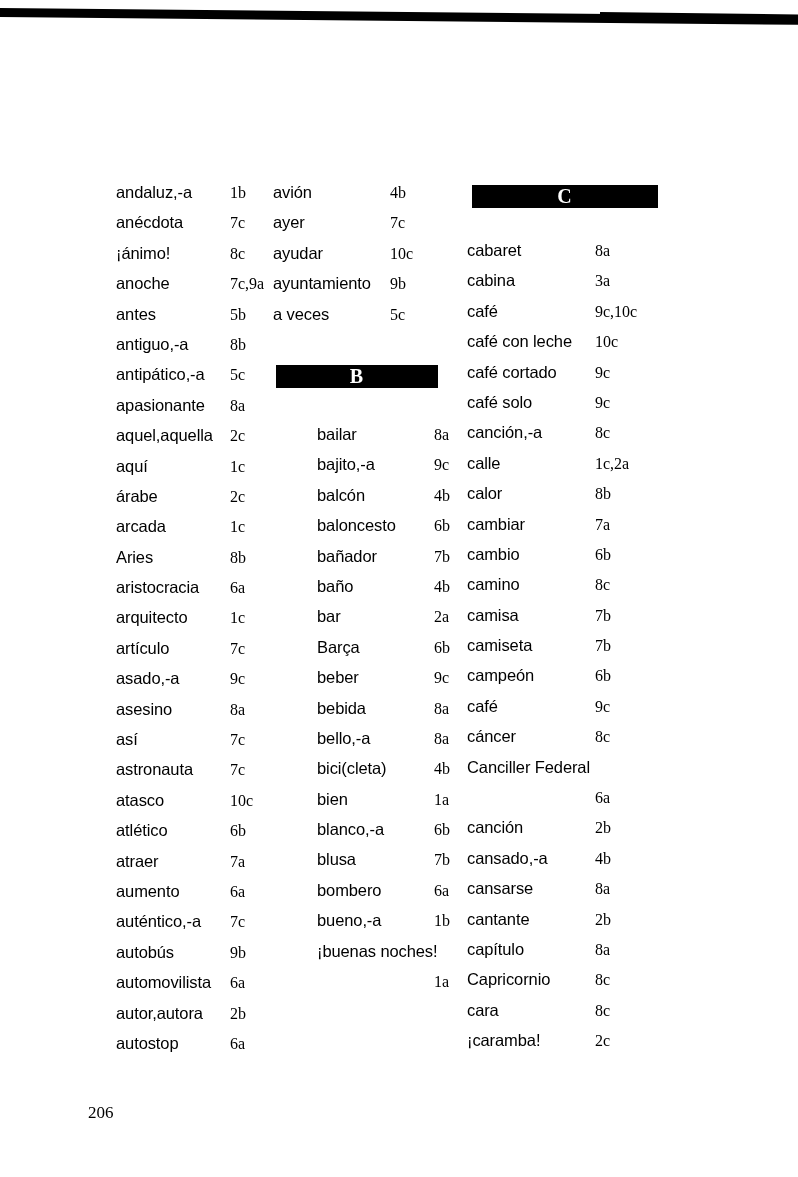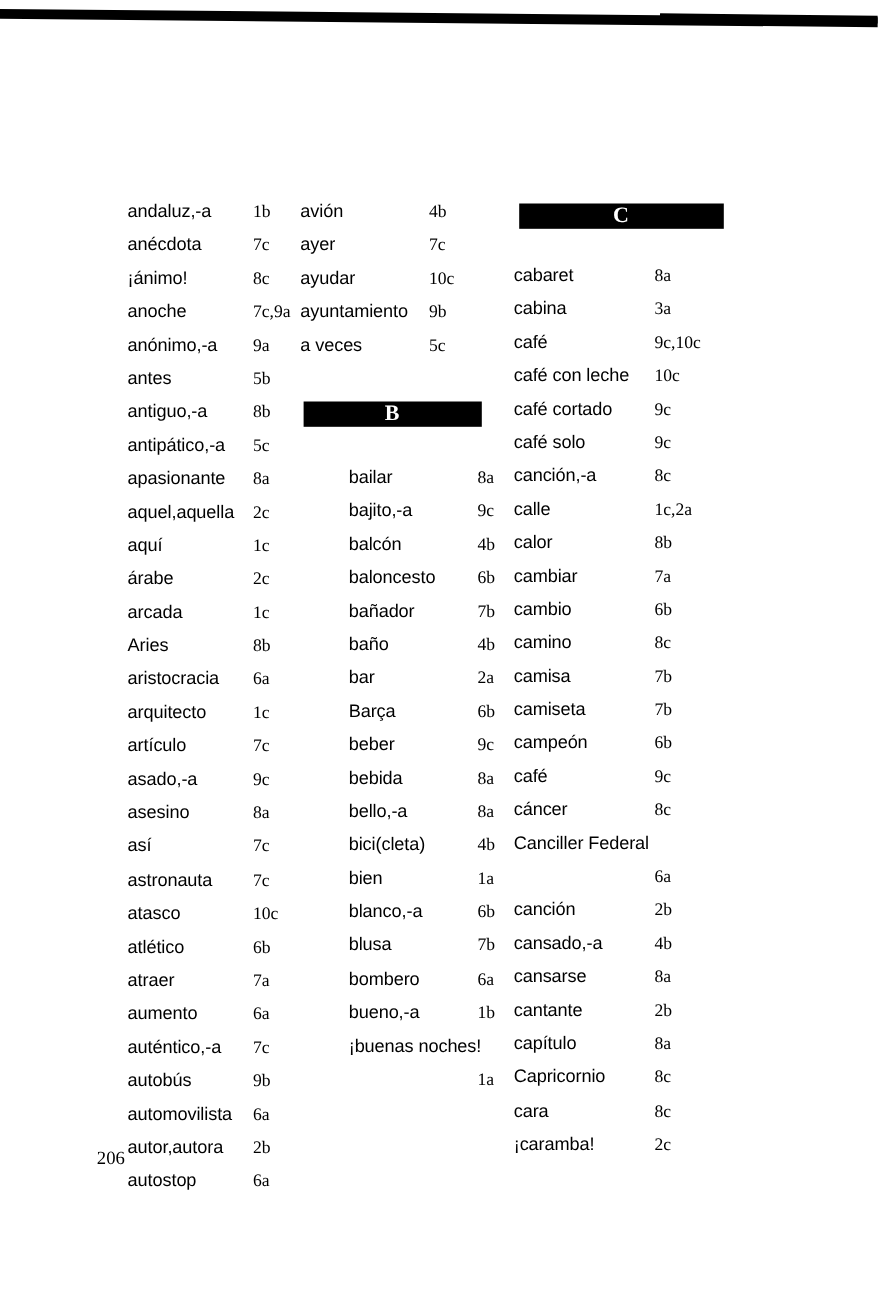--- a/index.html
+++ b/index.html
@@ -106,21 +106,21 @@
   #col-3 .ref { left: 128px; }
 
   
   .ref.wrapped { top: 31px; }
   
   .ref.inline-tight { position: static; display: inline; margin-left: 4px; }
 
   .page-number {
     position: absolute;
     left: 88px;
-    top: 1043px;
+    top: 1103px;
     font-family: "Liberation Serif", serif;
     font-size: 17px;
   }
 </style>
 </head>
 <body>
 
 <div id="page">
 
   <div class="scan-edge"></div>
@@ -138,24 +138,20 @@
         </div>
         <div class="entry">
           <span class="term">¡ánimo!</span>
           <span class="ref"><span>8c</span></span>
         </div>
         <div class="entry">
           <span class="term">anoche</span>
           <span class="ref"><span class="it">7c</span><span>,</span><span>9a</span></span>
         </div>
         <div class="entry">
-          <span class="term">anónimo,-a</span>
-          <span class="ref"><span>9a</span></span>
-        </div>
-        <div class="entry">
           <span class="term">antes</span>
           <span class="ref"><span>5b</span></span>
         </div>
         <div class="entry">
           <span class="term">antiguo,-a</span>
           <span class="ref"><span>8b</span></span>
         </div>
         <div class="entry">
           <span class="term">antipático,-a</span>
           <span class="ref"><span class="it">5c</span></span>

